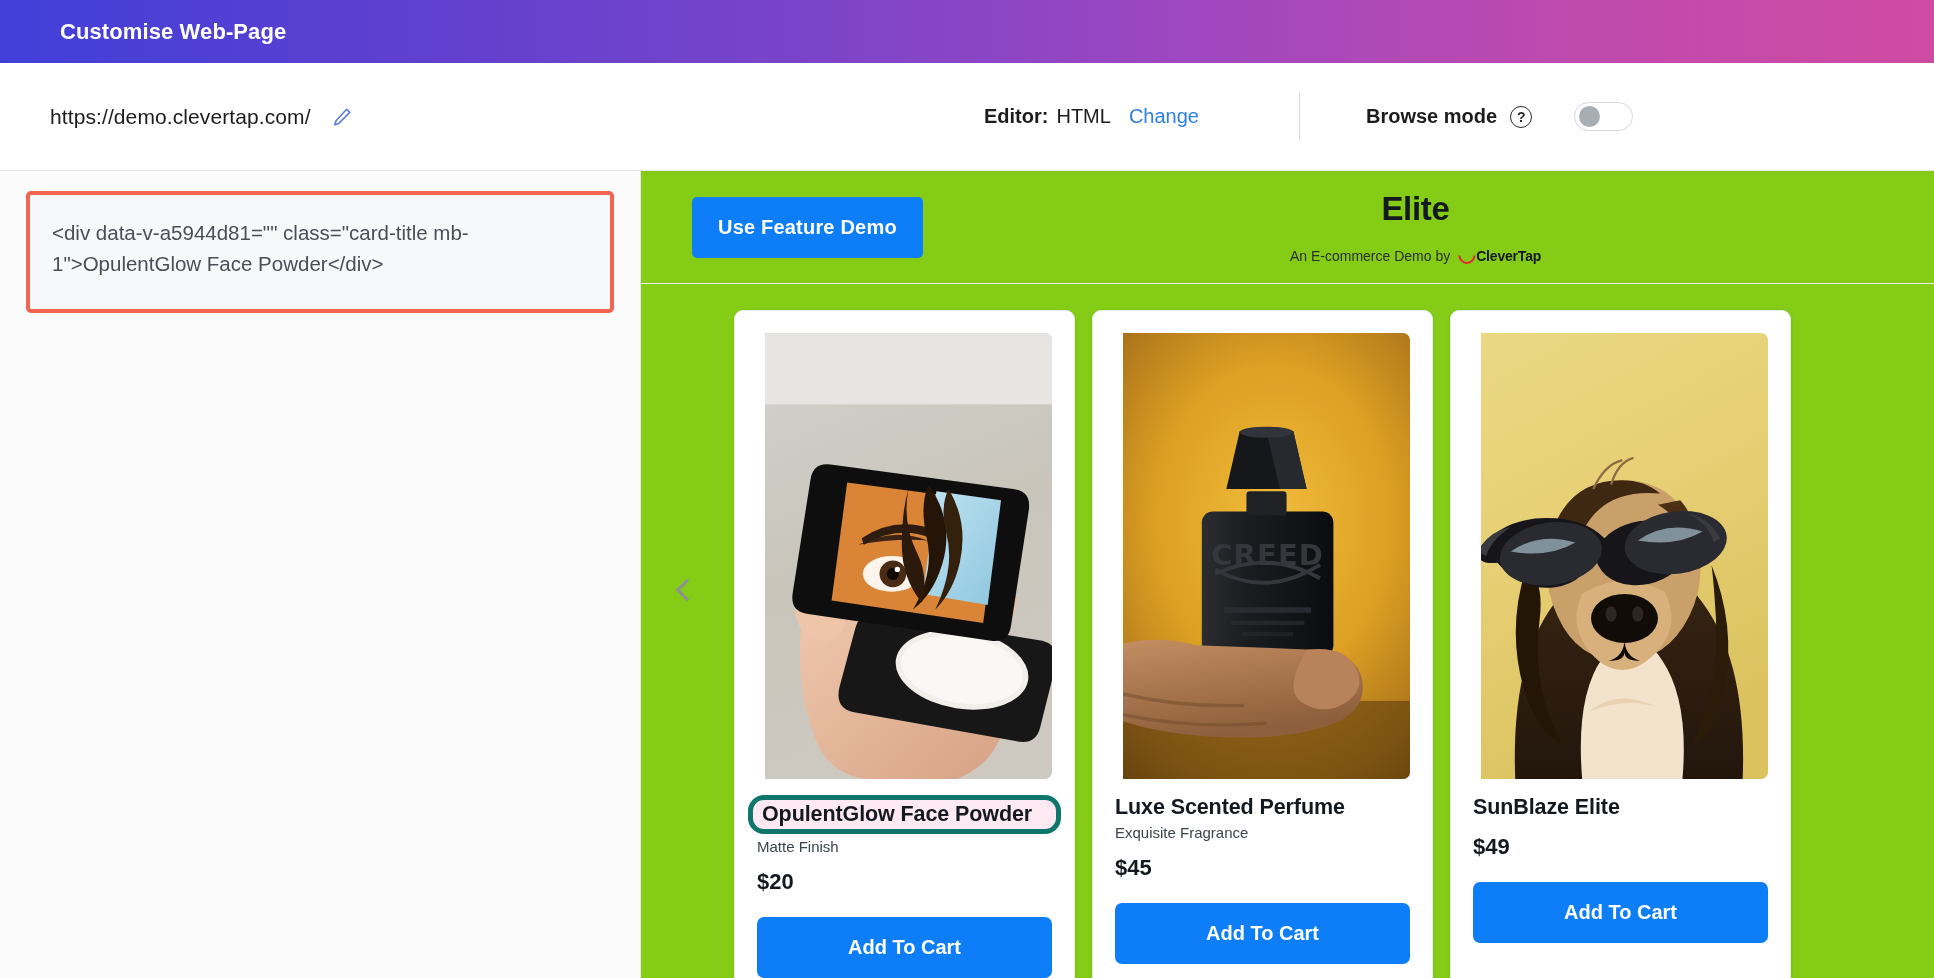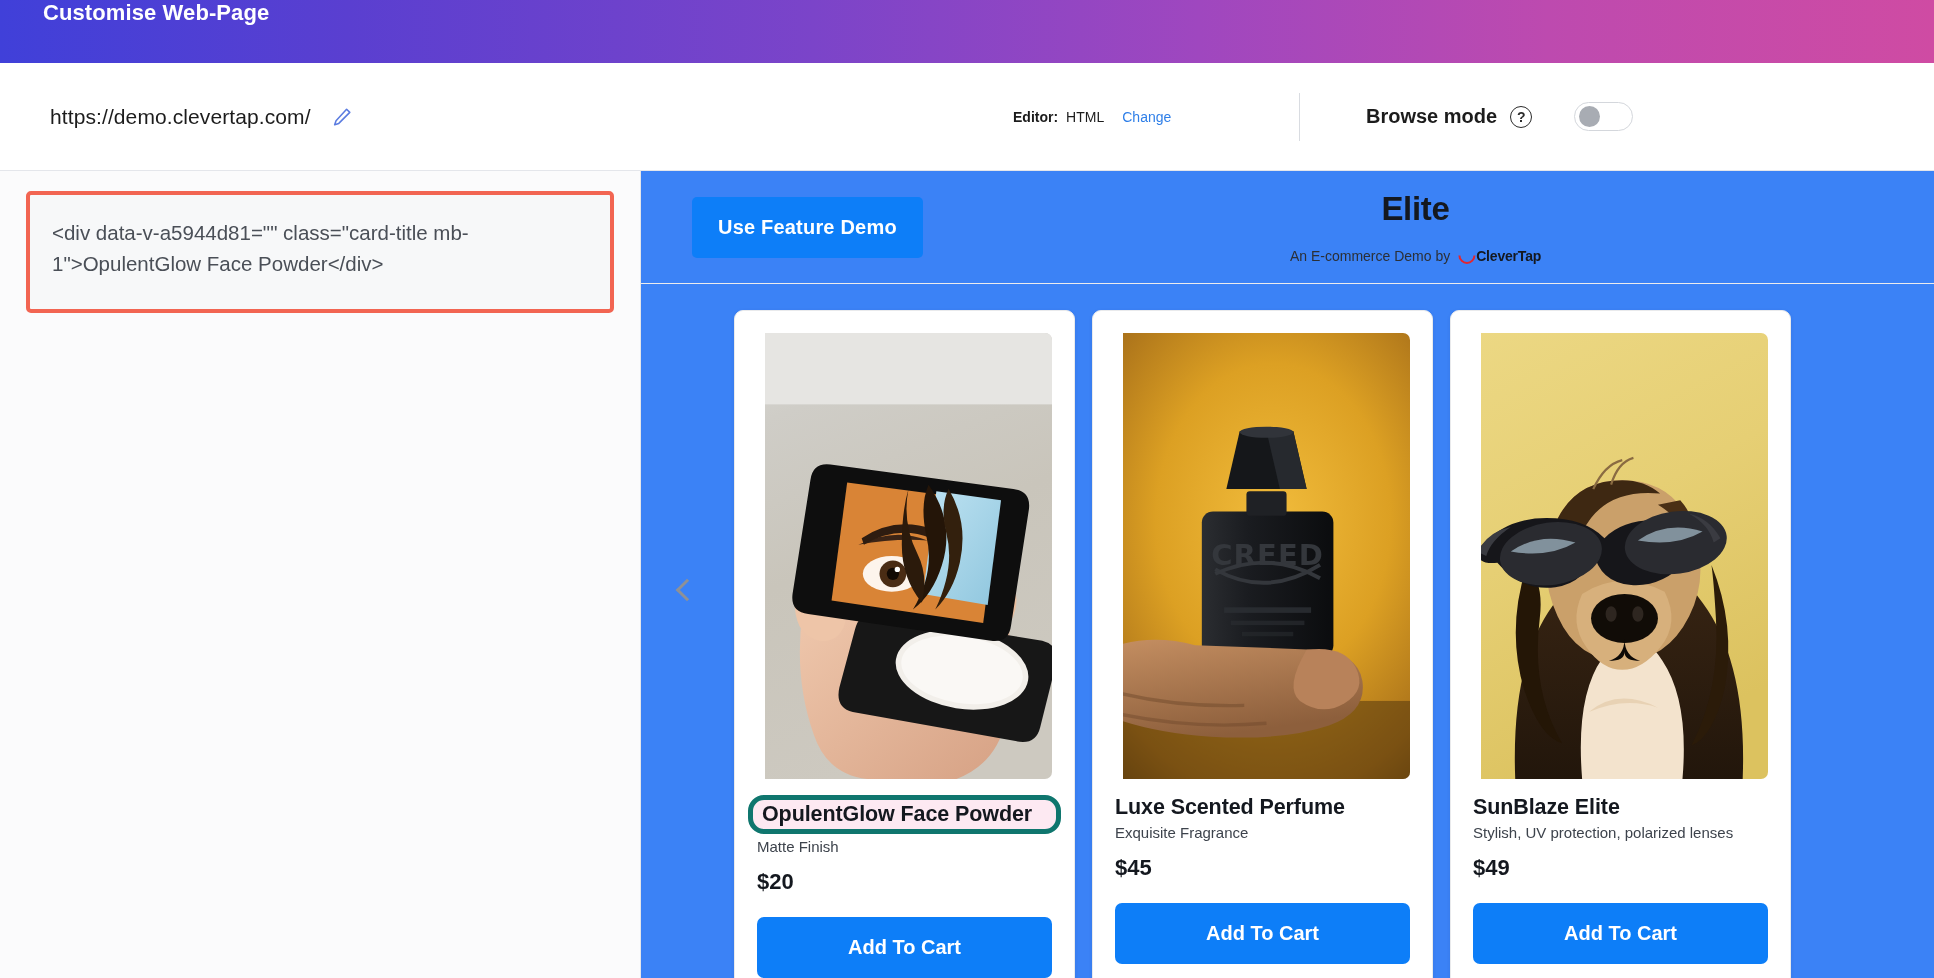--- a/index.html
+++ b/index.html
@@ -11,22 +11,22 @@
     background: #ffffff;
     font-family: "Liberation Sans", sans-serif;
   }
 
   
   .titlebar {
     height: 63px;
     width: 100%;
     background: linear-gradient(90deg, #4040d9 0%, #5a3fd0 18%, #7b44c9 42%, #9f47bf 62%, #bd4aaf 80%, #cf4ba3 100%);
     display: flex;
-    align-items: flex-start;
-    padding-left: 43px;
+    align-items: center;
+    padding-left: 60px;
   }
   .titlebar-text {
     color: #ffffff;
     font-size: 22px;
     font-weight: 600;
     letter-spacing: .1px;
   }
 
   
   .toolbar {
@@ -50,24 +50,24 @@
   }
   .pencil-icon {
     margin-left: 20px;
     width: 22px;
     height: 22px;
     display: block;
   }
 
   .editor-group {
     position: absolute;
-    left: 1013px;
+    left: 984px;
     display: flex;
     align-items: flex-start;
-    font-size: 14px;
+    font-size: 20px;
     color: #1c1c1c;
   }
   .editor-label { font-weight: 700; }
   .editor-value { margin-left: 8px; font-weight: 400; }
   .editor-change {
     margin-left: 18px;
     color: #2f7fe8;
     cursor: pointer;
   }
 
@@ -151,21 +151,21 @@
     font-size: 20.5px;
     line-height: 1.52;
     color: #4a4f57;
     word-break: break-word;
     white-space: pre-wrap;
   }
 
   
   .preview {
     flex: 1;
-    background: #3b82f6;
+    background: #84cc16;
     position: relative;
     overflow: hidden;
   }
   .preview-header {
     height: 113px;
     display: flex;
     align-items: center;
     border-bottom: 1px solid #ececee;
     position: relative;
   }
@@ -525,21 +525,20 @@
               <path d="M48 196 q26 -18 58 -8 q-24 14 -58 8z" fill="#9fb4c0" opacity="0.75"></path>
               <path d="M162 186 q26 -18 58 -8 q-24 14 -58 8z" fill="#9fb4c0" opacity="0.75"></path>
               <path d="M18 196 q10 -18 30 -22 q-18 12 -22 26z" fill="#3a3b41"></path>
               <path d="M236 184 q-10 -18 -28 -22 q18 10 22 26z" fill="#3a3b41"></path>
 
               <path d="M122 140 q10 -22 26 -26" stroke="#8a6b42" stroke-width="2" fill="none"></path>
               <path d="M138 136 q6 -20 20 -24" stroke="#8a6b42" stroke-width="2" fill="none"></path>
             </svg>
           </div>
           <span class="card-title">SunBlaze Elite</span>
-          <div class="card-desc">Stylish, UV protection, polarized lenses</div>
           <div class="card-price">$49</div>
           <button class="cart-btn">Add To Cart</button>
         </div>
 
       </div>
     </div>
 
   </div>
 </div>
 

